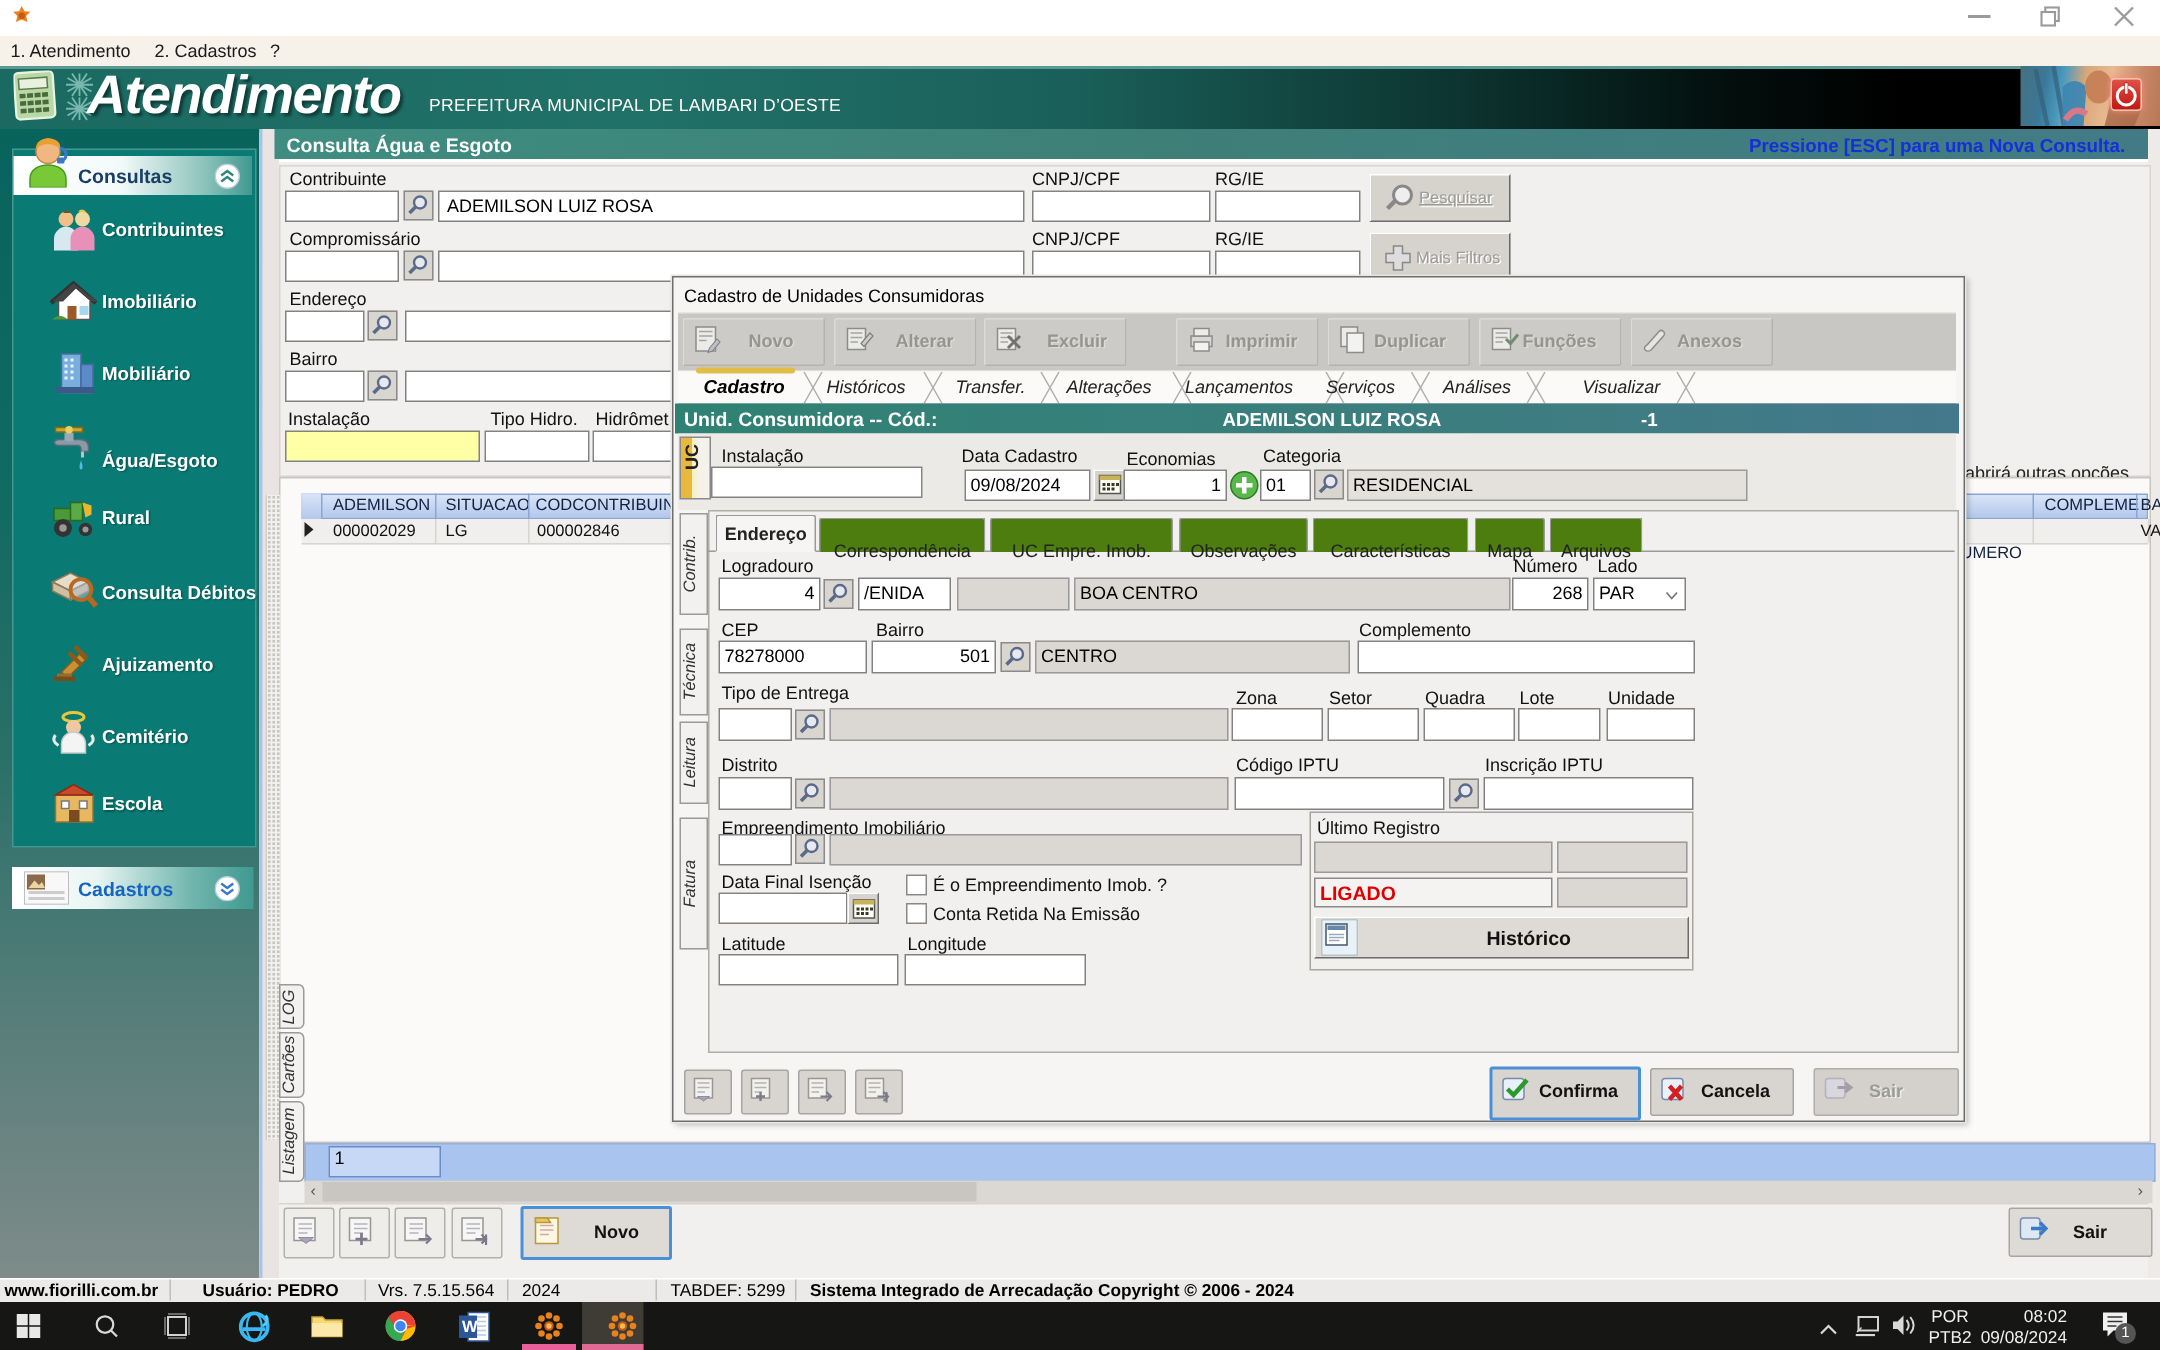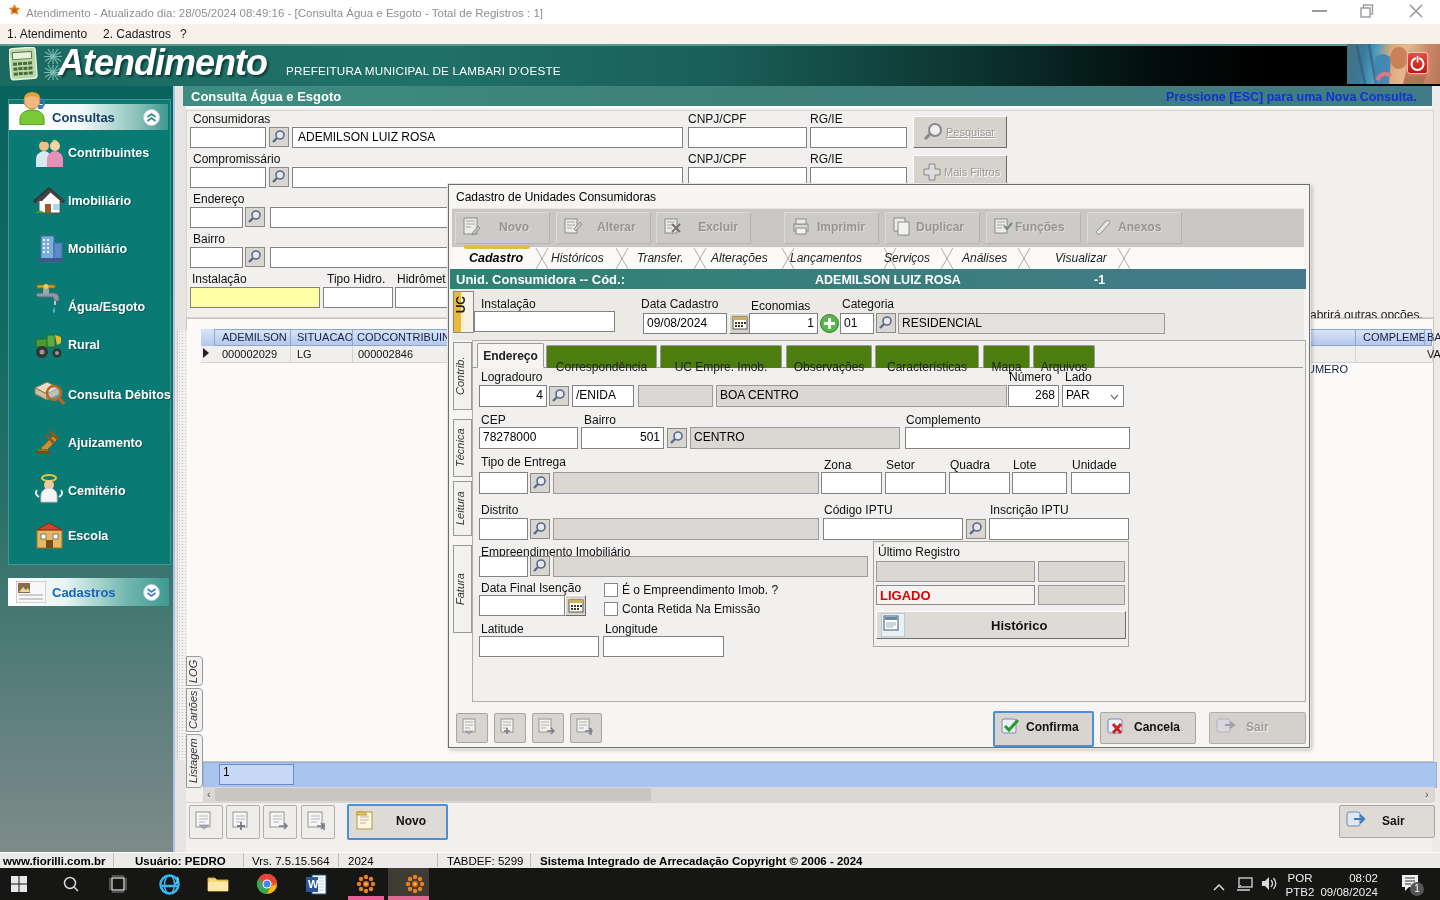--- a/index.html
+++ b/index.html
@@ -16,21 +16,20 @@
 </style>
 </head>
 <body>
 <div id="page">
 
 <div class="abs" style="left:0;top:0;width:1440px;height:24px;background:#ffffff;"></div>
 <div class="abs" id="appicon" style="left:7px;top:4px;width:15px;height:15px;"><svg width="15" height="15" viewBox="0 0 15 15">
         <path d="M7.5 0l1.8 3.5 3.9.4-2.8 2.8 1 4L7.5 9l-3.9 1.7 1-4L1.8 3.9l3.9-.4z" fill="#e8821e"></path>
         <circle cx="7.5" cy="6.5" r="2.2" fill="#c85a10"></circle>
       </svg></div>
-<div class="abs" style="left:26px;top:7px;font-size:11.5px;color:#8f8f8f;">Atendimento - Atualizado dia: 28/05/2024 08:49:16 - [Consulta Água e Esgoto - Total de Registros : 1]</div>
 <div class="abs" style="left:1312px;top:10px;width:15px;height:2px;background:#9a9a9a;"></div>
 <div class="abs" style="left:1360px;top:4px;width:15px;height:14px;"><svg width="15" height="14" viewBox="0 0 15 14">
         <rect x="3.5" y="1" width="9" height="9" fill="none" stroke="#9a9a9a" stroke-width="1.4"></rect>
         <rect x="1" y="4" width="9" height="9" fill="#fff" stroke="#9a9a9a" stroke-width="1.4"></rect>
       </svg></div>
 <div class="abs" style="left:1409px;top:4px;width:14px;height:14px;"><svg width="14" height="14" viewBox="0 0 14 14">
         <path d="M1 1l12 12M13 1L1 13" stroke="#9a9a9a" stroke-width="1.6"></path>
       </svg></div>
 
 <div class="abs" style="left:0;top:24px;width:1440px;height:20px;background:#f7f2e9;border-bottom:1px solid #e8e2d8;"></div>
@@ -192,21 +191,21 @@
         <path d="M4.5 5l4 3 4-3M4.5 9l4 3 4-3" stroke="#3a7ac8" stroke-width="1.6" fill="none"></path>
       </svg></div>
 
 <div class="abs" style="left:183px;top:86px;width:1249px;height:20px;background:linear-gradient(to right,#3f8d81,#3d8077 45%,#427b86);"></div>
 <div class="abs" style="left:191px;top:89px;font-size:13px;font-weight:bold;color:#fff;">Consulta Água e Esgoto</div>
 <div class="abs" style="left:1166px;top:90px;font-size:12.5px;font-weight:bold;color:#1430d8;">Pressione [ESC] para uma Nova Consulta.</div>
 
 <div class="abs" style="left:186px;top:106px;width:1246px;height:746px;background:#f1f0ee;border-top:2px solid #fff;"></div>
 <div class="abs" style="left:186px;top:110px;width:1246px;height:206px;background:#f1f0ee;border:1px solid #d8d4cf;"></div>
 
-<div class="lbl" style="left:193px;top:112px;">Consumidoras</div>
+<div class="lbl" style="left:193px;top:112px;">Contribuinte</div>
 <div class="inp" style="left:190px;top:127px;width:76px;height:21px;"></div>
 <div class="mag" style="left:269px;top:127px;">
       <svg width="16" height="16" viewBox="0 0 16 16">
         <circle cx="9" cy="6" r="4" fill="#e8e8f0" stroke="#5a6a8a" stroke-width="1.6"></circle>
         <line x1="6" y1="9" x2="2" y2="13" stroke="#5a6a8a" stroke-width="2.4"></line>
       </svg>
     </div>
 <div class="inp" style="left:292px;top:127px;width:391px;height:21px;padding-left:5px;">ADEMILSON LUIZ ROSA</div>
 <div class="lbl" style="left:688px;top:112px;">CNPJ/CPF</div>
 <div class="inp" style="left:688px;top:127px;width:119px;height:21px;"></div>

